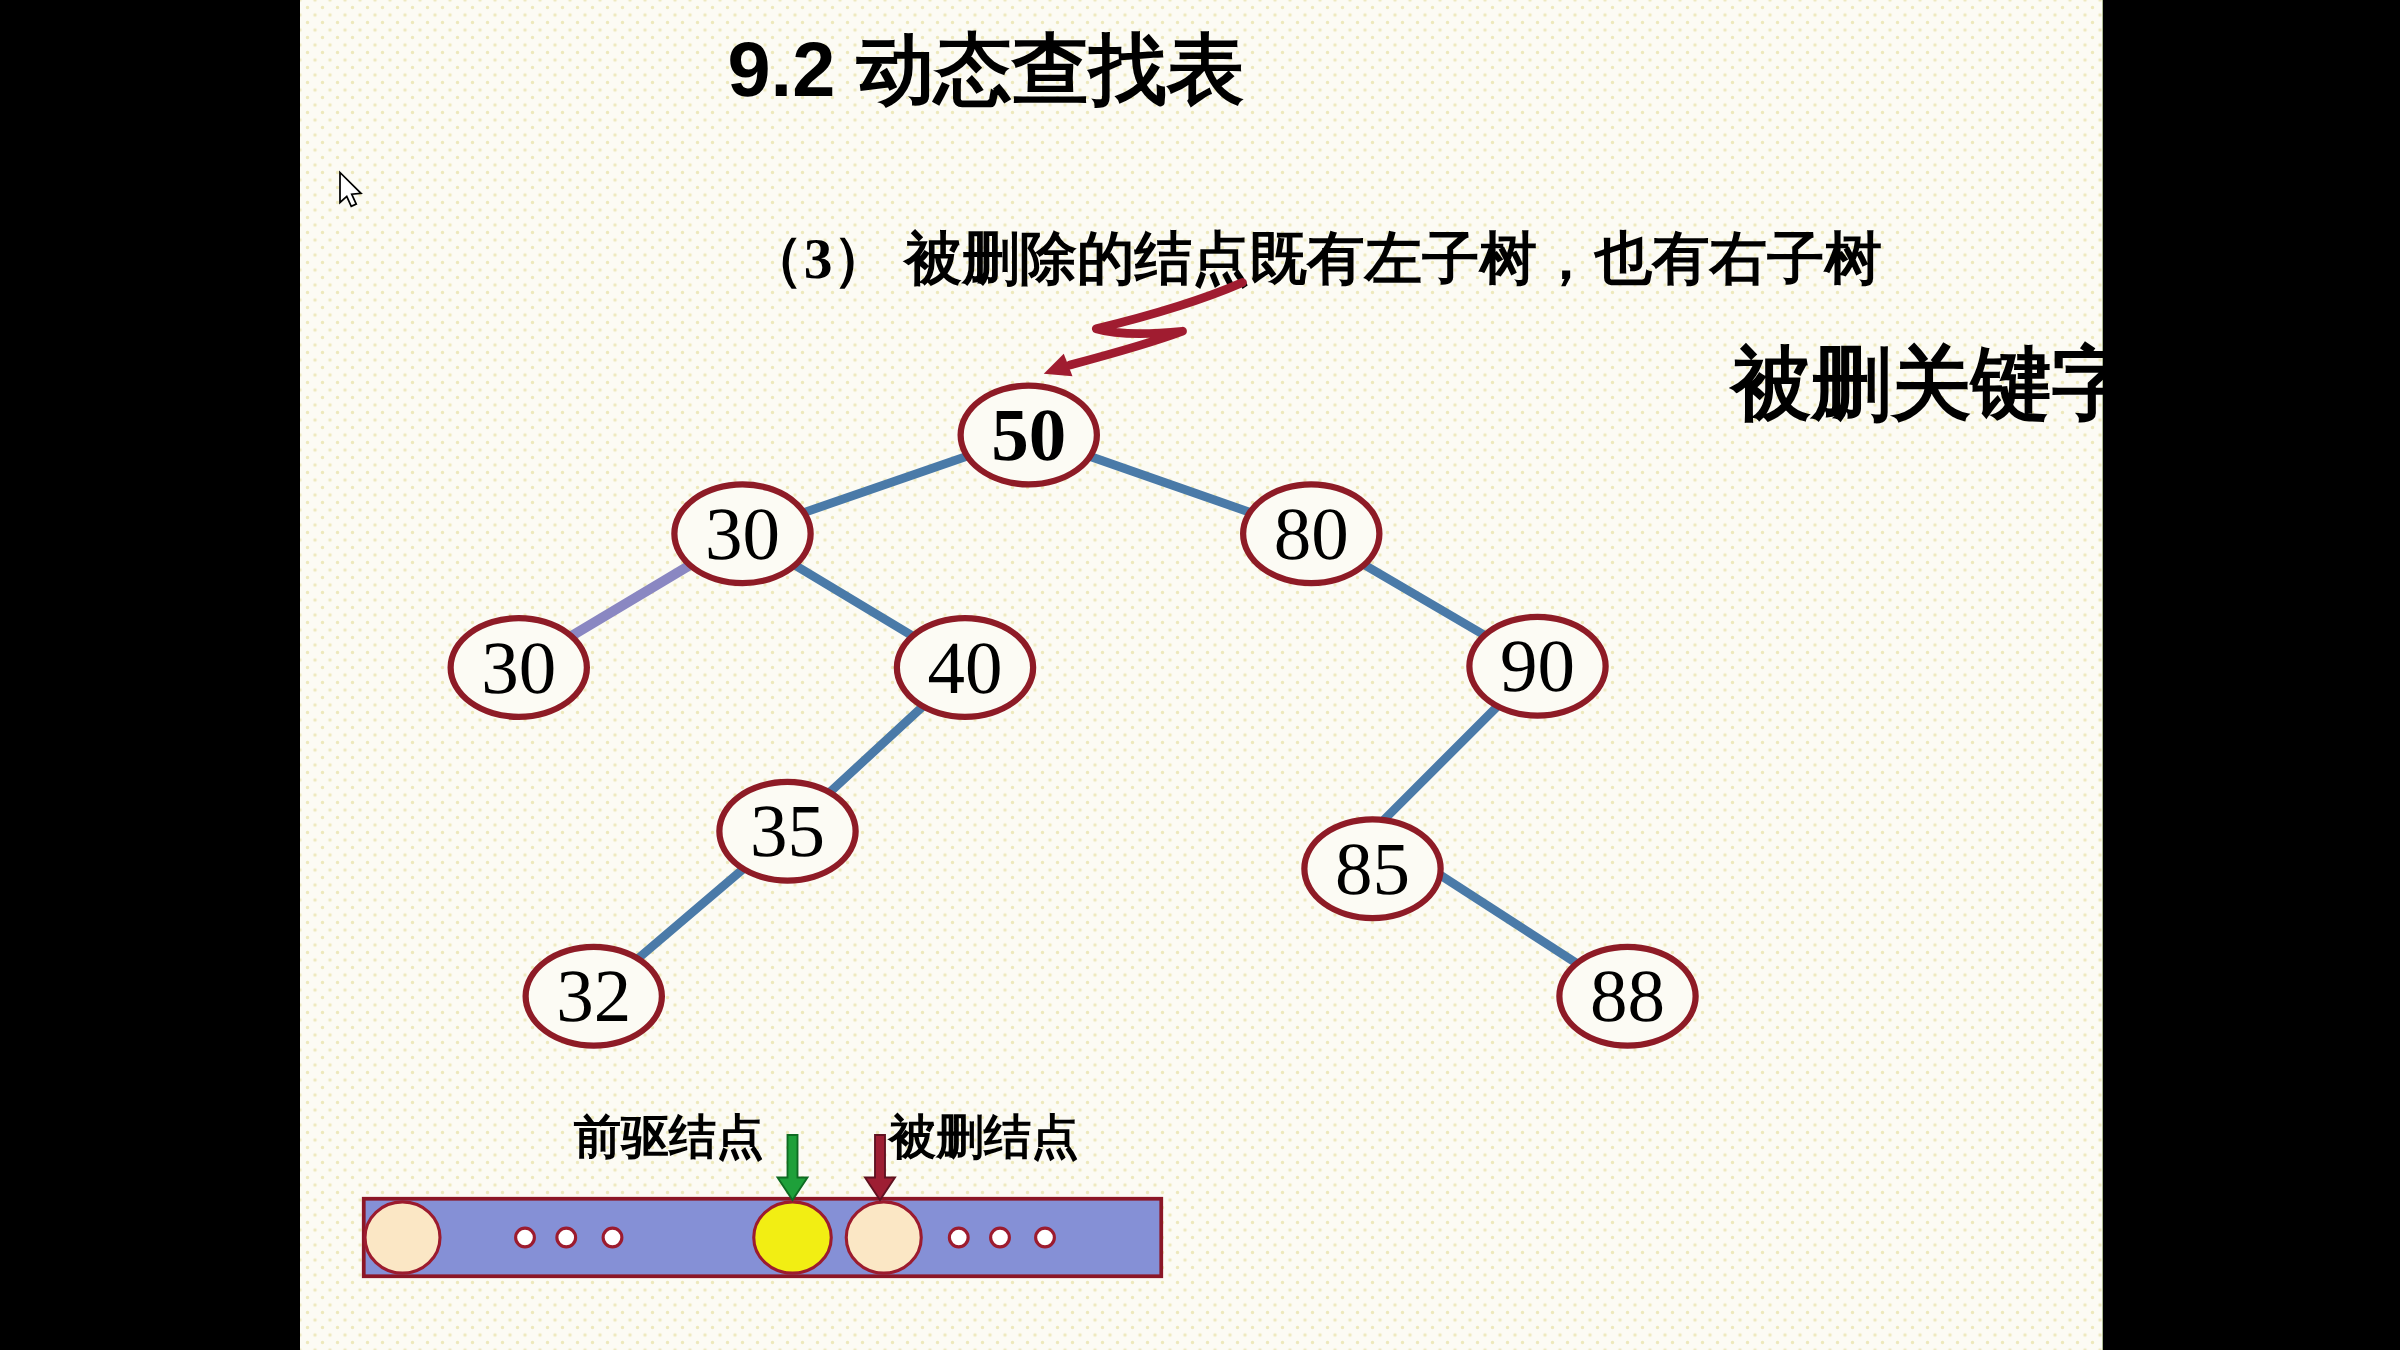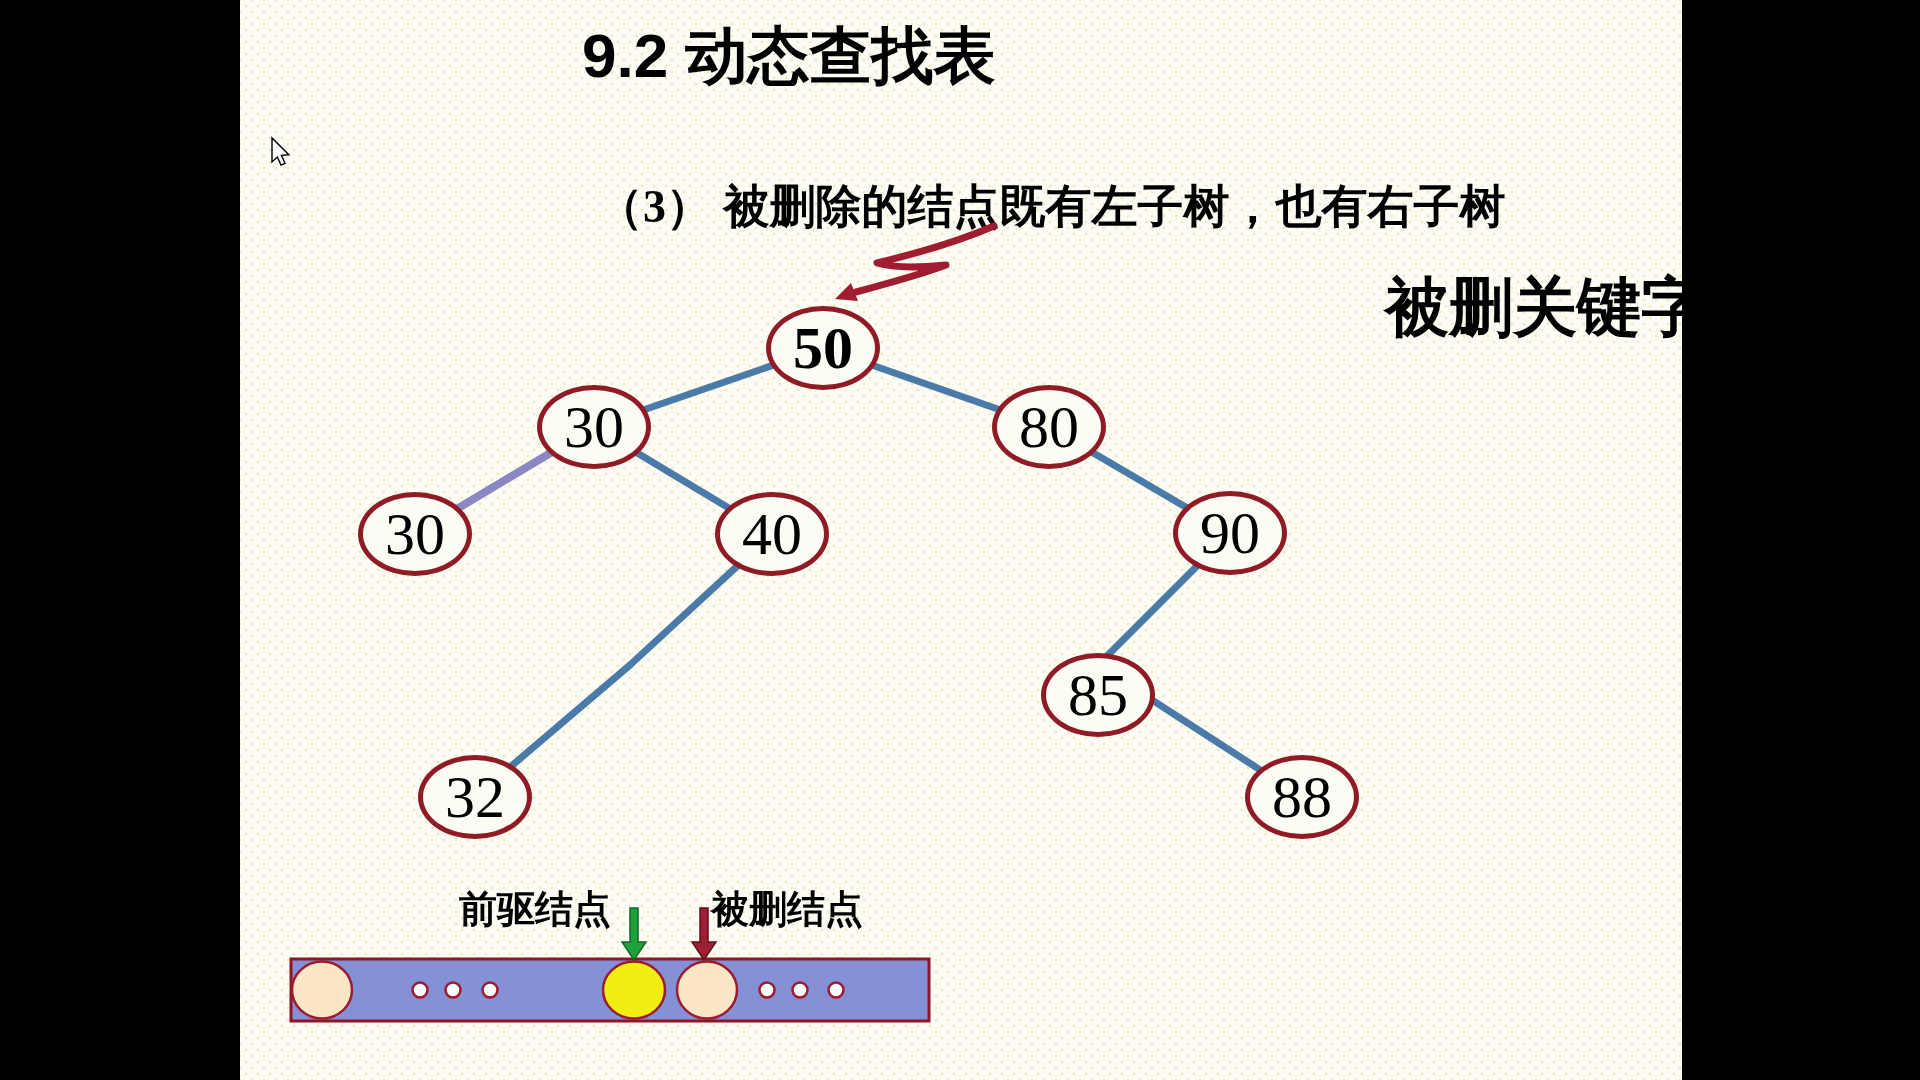--- a/index.html
+++ b/index.html
@@ -96,20 +96,23 @@
     </div>
   <div class="node" style="left:358px;top:492px;">
       <span>30</span>
     </div>
   <div class="node" style="left:715px;top:492px;">
       <span>40</span>
     </div>
   <div class="node" style="left:1173px;top:491px;">
       <span>90</span>
     </div>
+  <div class="node" style="left:573px;top:623px;">
+      <span>35</span>
+    </div>
   <div class="node" style="left:1041px;top:653px;">
       <span>85</span>
     </div>
   <div class="node" style="left:418px;top:755px;">
       <span>32</span>
     </div>
   <div class="node" style="left:1245px;top:755px;">
       <span>88</span>
     </div>
 

